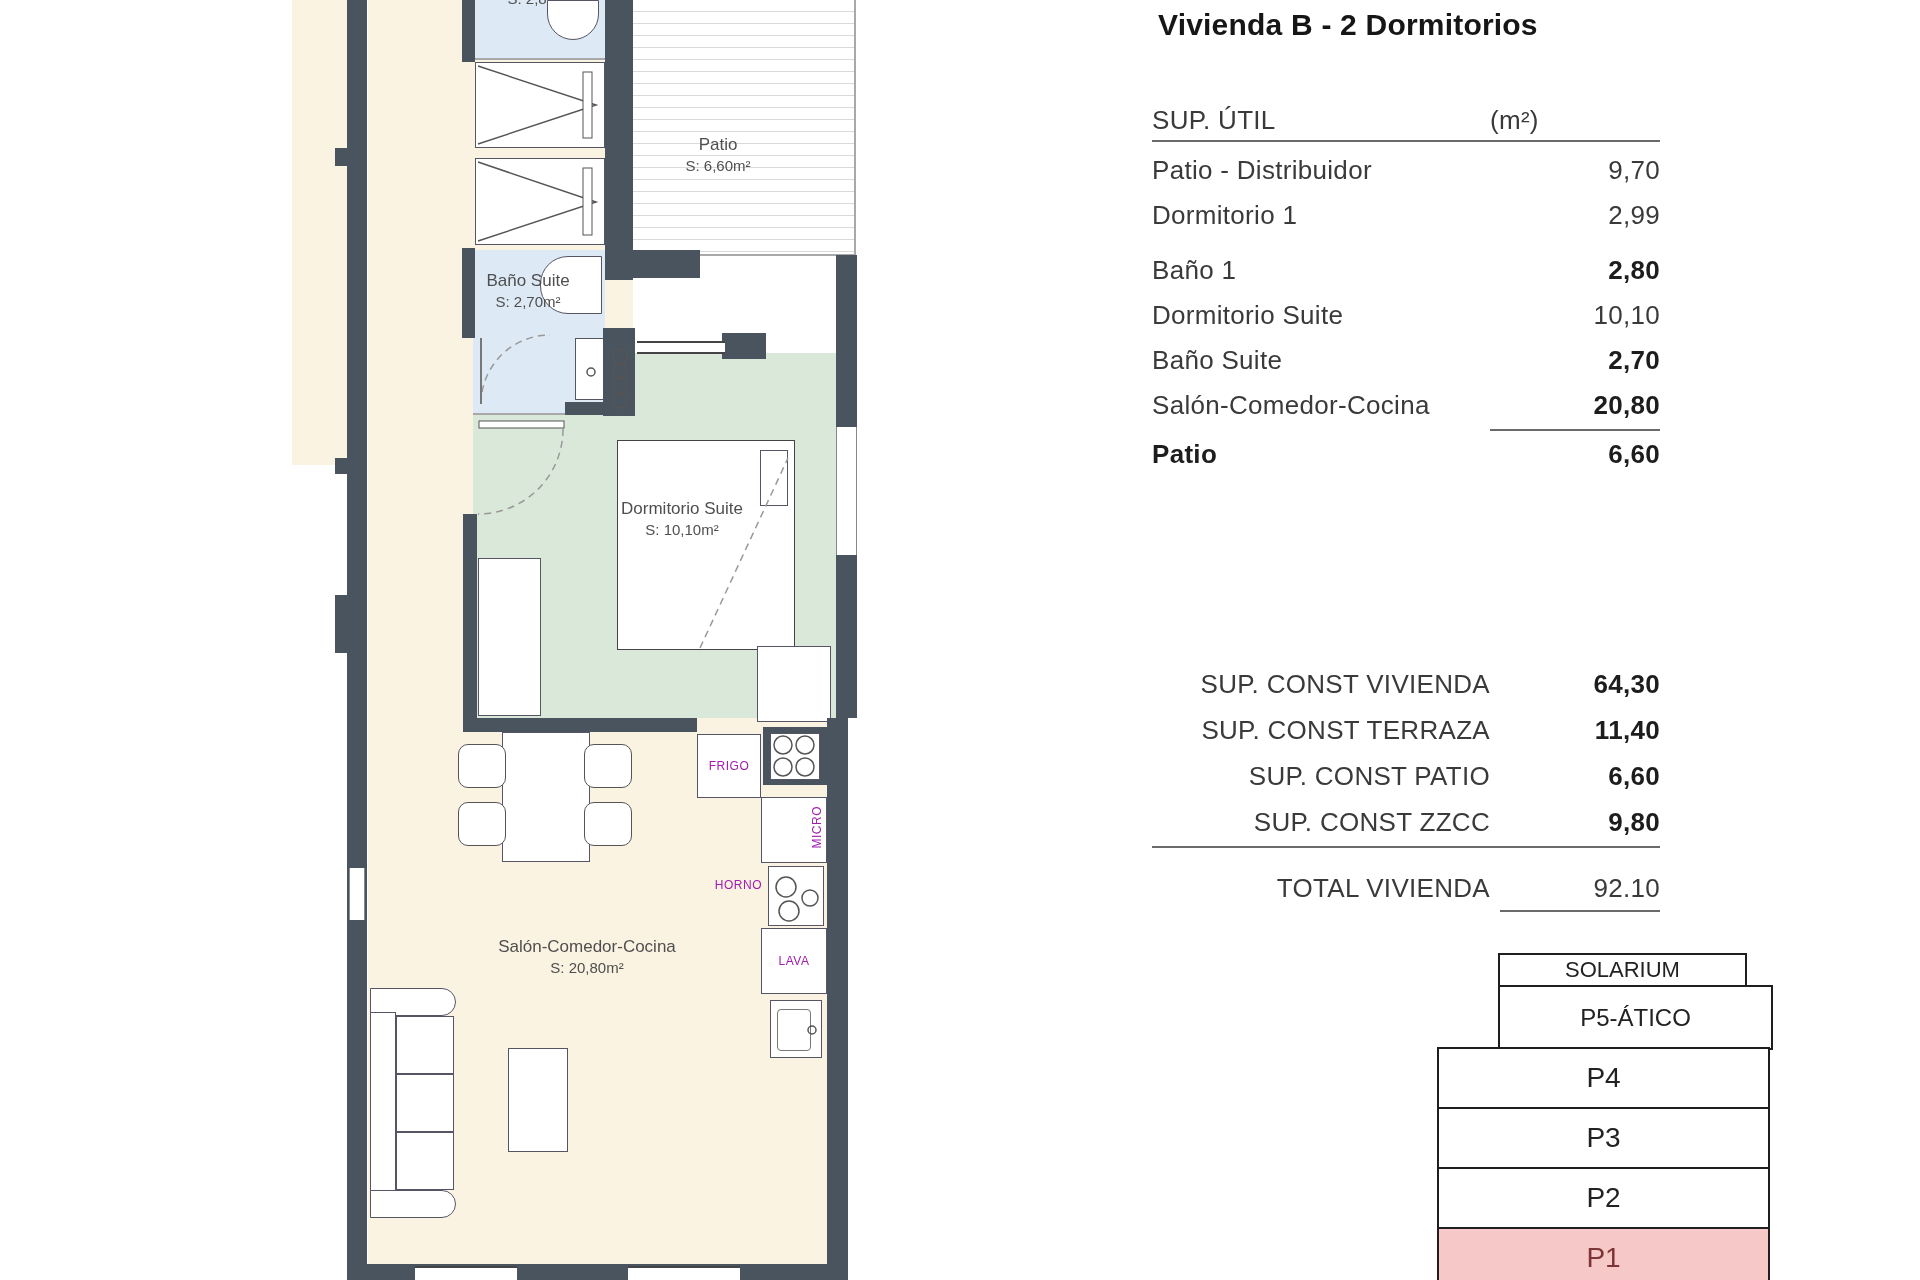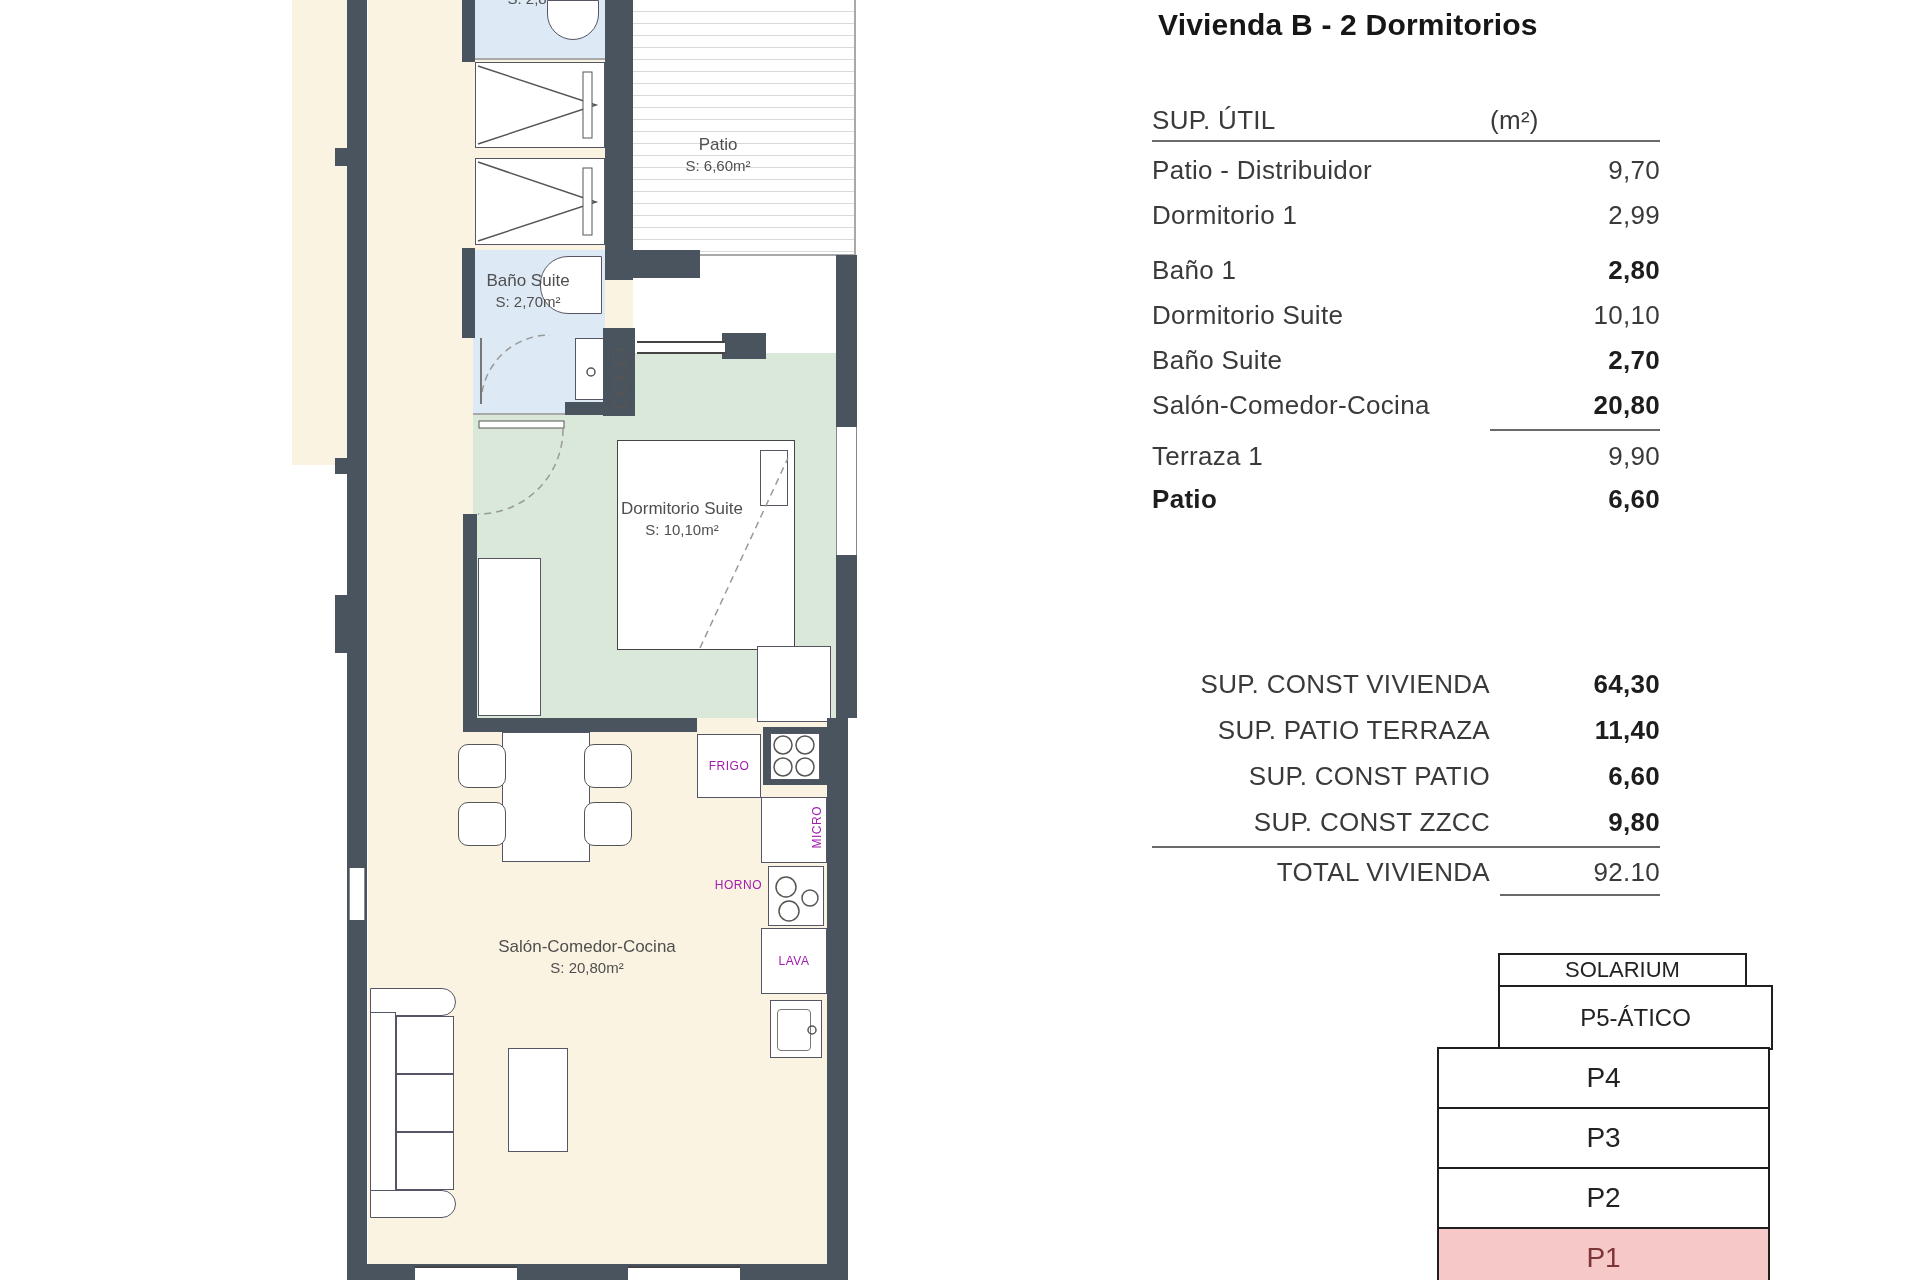--- a/index.html
+++ b/index.html
@@ -196,49 +196,45 @@
       </div>
       <div class="row" style="margin-top:5px;">
         <span class="l">Baño Suite</span>
         <span class="v b">2,70</span>
       </div>
       <div class="row" style="margin-top:5px;">
         <span class="l">Salón-Comedor-Cocina</span>
         <span class="v b">20,80</span>
       </div>
       <div class="hline" style="margin-left:338px;width:170px;height:2px;margin-top:4px;"></div>
-      <div class="row" style="margin-top:5px;">
-        <span class="l">Terraza 1</span>
-        <span class="v">9,90</span>
-      </div>
       <div class="row" style="margin-top:3px;">
         <span class="l b">Patio</span>
         <span class="v b">6,60</span>
       </div>
     </div>
 
     <div class="abs" style="left:12px;top:664px;width:508px;">
       <div class="row">
         <span class="l r">SUP. CONST VIVIENDA</span>
         <span class="v b">64,30</span>
       </div>
       <div class="row" style="margin-top:6px;">
-        <span class="l r">SUP. PATIO TERRAZA</span>
+        <span class="l r">SUP. CONST TERRAZA</span>
         <span class="v b">11,40</span>
       </div>
       <div class="row" style="margin-top:6px;">
         <span class="l r">SUP. CONST PATIO</span>
         <span class="v b">6,60</span>
       </div>
       <div class="row" style="margin-top:6px;">
         <span class="l r">SUP. CONST ZZCC</span>
         <span class="v b">9,80</span>
       </div>
       <div class="hline" style="width:508px;height:2px;margin-top:4px;"></div>
-      <div class="row" style="margin-top:4px;">
+      <div class="row" style="margin-top:20px;">
         <span class="l r">TOTAL VIVIENDA</span>
         <span class="v">92.10</span>
       </div>
       <div class="hline" style="margin-left:348px;width:160px;height:2px;margin-top:2px;"></div>
     </div>
 
     <div class="abs" style="left:0;top:0;width:780px;height:1280px;pointer-events:none;">
       <div class="abs stackbox" style="left:358px;top:953px;width:249px;height:34px;font-size:22px;">SOLARIUM</div>
       <div class="abs stackbox" style="left:358px;top:985px;width:275px;height:65px;font-size:24px;">P5-ÁTICO</div>
       <div class="abs stackbox" style="left:297px;top:1047px;width:333px;height:62px;font-size:28px;">P4</div>

